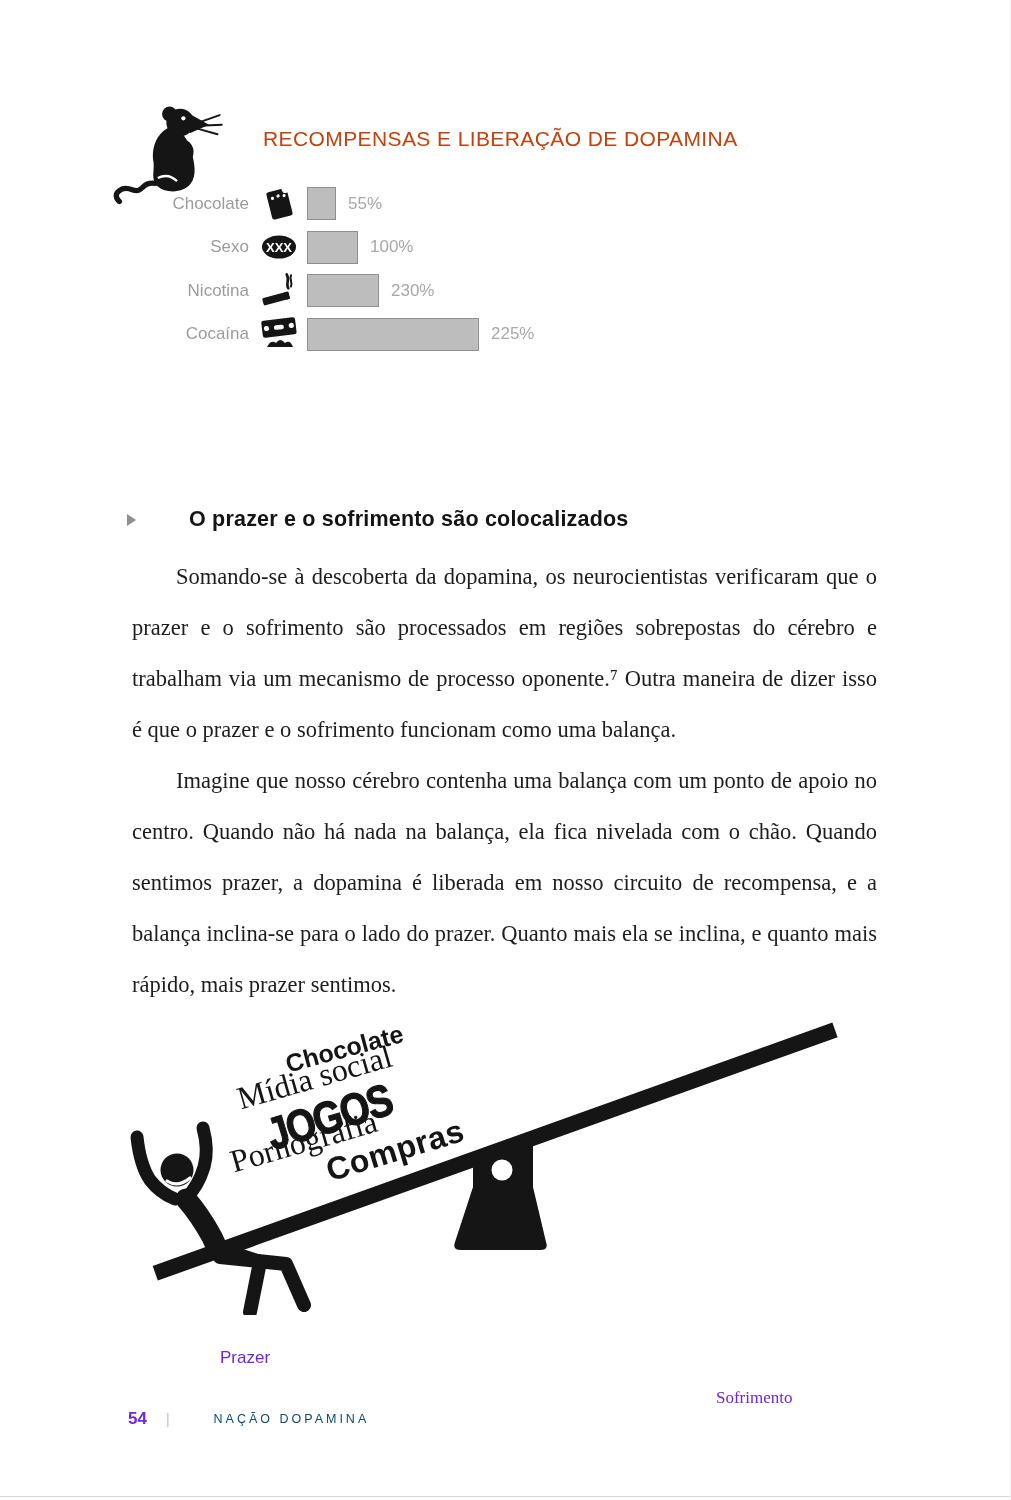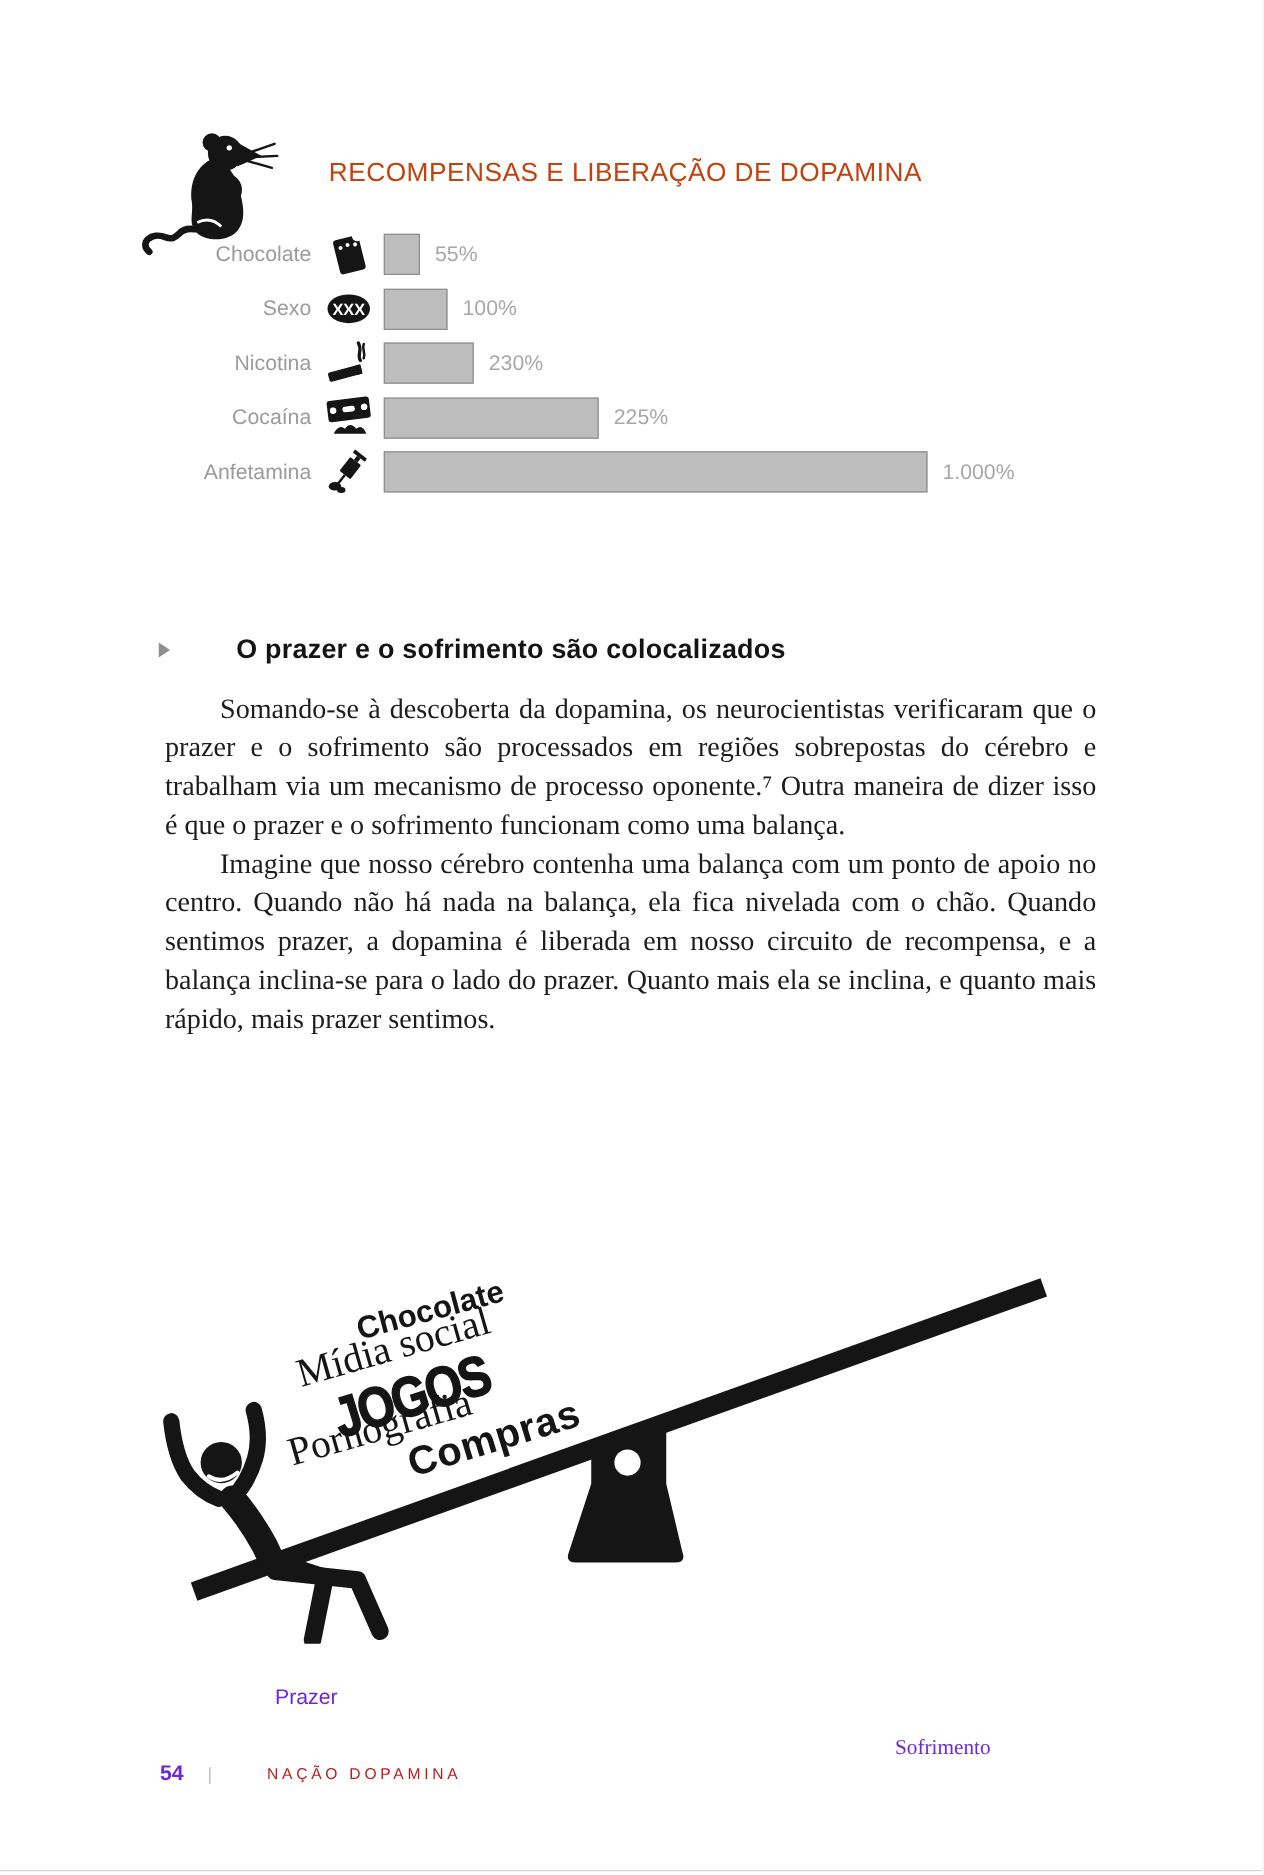--- a/index.html
+++ b/index.html
@@ -42,21 +42,21 @@
     border-left:9px solid #8f8f8f;
     border-top:6px solid transparent; border-bottom:6px solid transparent;
   }
   .section-heading h2 {
     font-size:21.5px; font-weight:700; color:#141414; letter-spacing:.2px;
   }
 
   
   .body-text {
     position:absolute; left:132px; top:551px; width:745px;
-    font-family:"Liberation Serif", serif; font-size:22.5px; line-height:31px;
+    font-family:"Liberation Serif", serif; font-size:22.5px; line-height:51px;
     color:#1d1d1d; text-align:justify;
   }
   .body-text p { text-indent:44px; margin:0; }
 
   
   .seesaw { position:absolute; left:100px; top:1015px; width:760px; height:300px; }
   .seesaw svg { position:absolute; left:0; top:0; }
   .word { position:absolute; color:#151515; white-space:nowrap; transform-origin:left center; line-height:1; }
   .word-chocolate  { left:186px; top:37px;  font-weight:700; font-size:25px; transform:rotate(-15deg); }
   .word-midia      { left:138px; top:68px;  font-family:"Liberation Serif", serif; font-size:32px; transform:rotate(-16deg); }
@@ -66,21 +66,21 @@
   .word-compras    { left:227px; top:140px; font-weight:700; font-size:32px; letter-spacing:.5px; transform:rotate(-17deg); }
 
   .figure-label { position:absolute; font-size:17px; color:#6d28d9; }
   .label-prazer { left:220px; top:1348px; }
   .label-sofrimento { left:716px; top:1388px;font-family:Liberation Serif, serif; }
 
   
   .footer { position:absolute; left:128px; top:1409px; display:flex; align-items:center; }
   .footer .pagenum { font-size:17px; font-weight:600; color:#6d28d9; }
   .footer .sep { margin:0 16px 0 19px; color:#bdbdbd; font-size:14px; font-weight:300; }
-  .footer .booktitle { font-size:12.5px; letter-spacing:3px; color:#b91c1c;padding-left:28px; }
+  .footer .booktitle { font-size:12.5px; letter-spacing:3px; color:#0c4a6e;padding-left:28px; }
 </style>
 </head>
 <body>
 
 <div class="page">
 
   <div class="rat-icon">
     <svg width="112" height="112" viewBox="0 0 105 105">
       <path d="M6,97 C-2,90 8,82 18,86 C29,90 26,78 40,80" fill="none" stroke="#151515" stroke-width="5" stroke-linecap="round"></path>
       <circle cx="53" cy="15" r="7" fill="#151515"></circle>
@@ -153,37 +153,20 @@
             <circle cx="7.5" cy="13" r="2.6" fill="#ffffff"></circle>
             <circle cx="32.5" cy="13" r="2.6" fill="#ffffff"></circle>
           </g>
           <path d="M8,33 Q12,25 17,29 Q21,23 26,29 Q31,25 34,33 Z" fill="#151515"></path>
         </svg>
       </div>
       <div class="bar" style="width:172px"></div>
       <div class="row-value">225%</div>
     </div>
 
-    <div class="chart-row">
-      <div class="row-label">Anfetamina</div>
-      <div class="row-icon">
-        <svg width="40" height="40" viewBox="0 0 40 40">
-          <g transform="rotate(38 20 18)">
-            <rect x="14" y="2" width="12" height="3" fill="#151515"></rect>
-            <rect x="18.2" y="5" width="3.6" height="4" fill="#151515"></rect>
-            <rect x="14.5" y="9" width="11" height="14" rx="1" fill="#151515"></rect>
-            <line x1="20" y1="23" x2="20" y2="32" stroke="#151515" stroke-width="2"></line>
-          </g>
-          <ellipse cx="9" cy="31" rx="5" ry="3.4" fill="#151515"></ellipse>
-          <ellipse cx="14" cy="34" rx="3.4" ry="2.4" fill="#151515"></ellipse>
-        </svg>
-      </div>
-      <div class="bar" style="width:435px"></div>
-      <div class="row-value">1.000%</div>
-    </div>
 
   </div>
 
   <div class="section-heading">
     <span class="tri-bullet"></span>
     <h2>O prazer e o sofrimento são colocalizados</h2>
   </div>
 
   <div class="body-text">
     <p>Somando-se à descoberta da dopamina, os neurocientistas verificaram que o prazer e o sofrimento são processados em regiões sobrepostas do cérebro e trabalham via um mecanismo de processo oponente.⁷ Outra maneira de dizer isso é que o prazer e o sofrimento funcionam como uma balança.</p>

